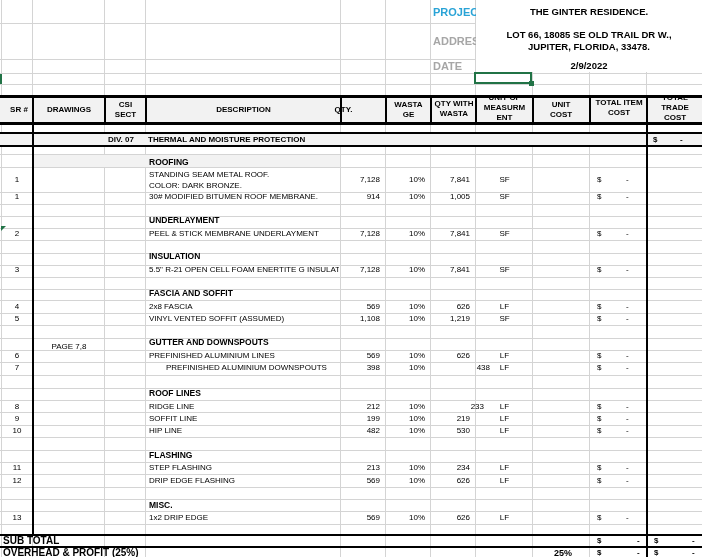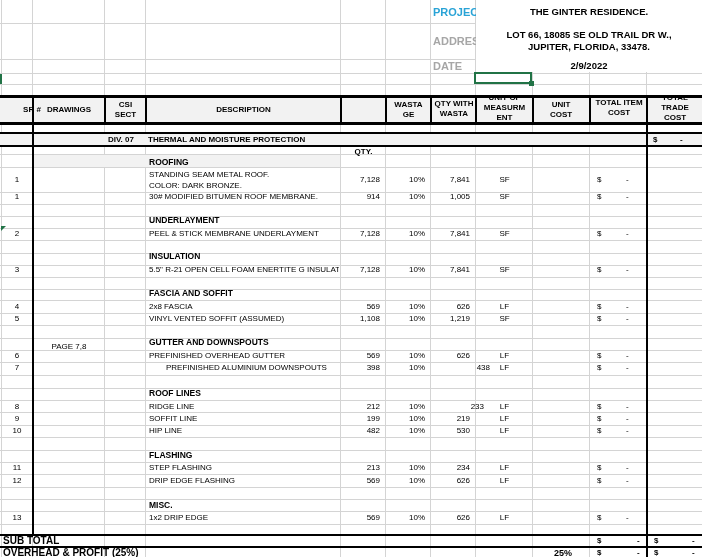--- a/index.html
+++ b/index.html
@@ -96,25 +96,25 @@
 <div class="thick" style="left:104px;top:95px;width:2px;height:30px;"></div>
 <div class="thick" style="left:145px;top:95px;width:2px;height:30px;"></div>
 <div class="thick" style="left:340px;top:95px;width:2px;height:30px;"></div>
 <div class="thick" style="left:385px;top:95px;width:2px;height:30px;"></div>
 <div class="thick" style="left:430px;top:95px;width:2px;height:30px;"></div>
 <div class="thick" style="left:475px;top:95px;width:2px;height:30px;"></div>
 <div class="thick" style="left:532px;top:95px;width:2px;height:30px;"></div>
 <div class="thick" style="left:589px;top:95px;width:2px;height:30px;"></div>
 <div class="thick" style="left:646px;top:95px;width:2px;height:30px;"></div>
 
-<div class="cell hdr" style="left:16px;top:98px;width:32px;height:24px;">SR #</div>
+<div class="cell hdr" style="left:3px;top:98px;width:32px;height:24px;">SR #</div>
 <div class="cell hdr" style="left:34px;top:98px;width:70px;height:24px;">DRAWINGS</div>
 <div class="cell hdr" style="left:108px;top:98px;width:35px;height:24px;white-space:normal;">CSI SECT</div>
 <div class="cell hdr" style="left:147px;top:98px;width:193px;height:24px;">DESCRIPTION</div>
-<div class="cell hdr" style="left:342px;top:98px;width:43px;height:24px;margin-top:42px;">QTY.</div>
+<div class="cell hdr" style="left:322px;top:98px;width:43px;height:24px;">QTY.</div>
 <div class="cell hdr" style="left:389px;top:98px;width:39px;height:24px;white-space:normal;">WASTA GE</div>
 <div class="cell hdr" style="left:434px;top:96px;width:40px;height:26px;white-space:normal;">QTY WITH WASTA</div>
 <div class="cell hdr" style="left:477px;top:94px;width:55px;height:28px;white-space:normal;">UNIT OF MEASURM ENT</div>
 <div class="cell hdr" style="left:540px;top:98px;width:42px;height:24px;white-space:normal;">UNIT COST</div>
 <div class="cell hdr" style="left:594px;top:94px;width:50px;height:28px;white-space:normal;">TOTAL ITEM COST</div>
 <div class="cell hdr" style="left:650px;top:94px;width:50px;height:28px;white-space:normal;">TOTAL TRADE COST</div>
 
 <div class="thick" style="left:0;top:132px;width:702px;height:2px;"></div>
 <div class="thick" style="left:0;top:145px;width:702px;height:2px;"></div>
 <div class="shade" style="left:0;top:134px;width:702px;height:11px;"></div>
@@ -195,21 +195,21 @@
       <div class="cell" style="left: 149px; top: 313px; width: 190px;">VINYL VENTED SOFFIT (ASSUMED)</div>
       <div class="cell r" style="left: 342px; top: 313px; width: 38px;">1,108</div>
       <div class="cell r" style="left: 387px; top: 313px; width: 38px;">10%</div>
       <div class="cell r" style="left: 432px; top: 313px; width: 38px;">1,219</div>
       <div class="cell c" style="left: 477px; top: 313px; width: 55px;">SF</div>
       <div class="cell" style="left: 597px; top: 313px; width: 10px;">$</div>
       <div class="cell" style="left: 626px; top: 313px; width: 10px;">-</div>
     </div>
     <div>
       <div class="cell c" style="left: 3px; top: 350px; width: 28px;">6</div>
-      <div class="cell" style="left: 149px; top: 350px; width: 190px;">PREFINISHED OVERHEAD GUTTER</div>
+      <div class="cell" style="left: 149px; top: 350px; width: 190px;">PREFINISHED ALUMINIUM LINES</div>
       <div class="cell r" style="left: 342px; top: 350px; width: 38px;">569</div>
       <div class="cell r" style="left: 387px; top: 350px; width: 38px;">10%</div>
       <div class="cell r" style="left: 432px; top: 350px; width: 38px;">626</div>
       <div class="cell c" style="left: 477px; top: 350px; width: 55px;">LF</div>
       <div class="cell" style="left: 597px; top: 350px; width: 10px;">$</div>
       <div class="cell" style="left: 626px; top: 350px; width: 10px;">-</div>
     </div>
     <div>
       <div class="cell c" style="left: 3px; top: 362px; width: 28px;">7</div>
       <div class="cell" style="left: 138px; top: 362px; width: 216px; padding-left: 28px;">PREFINISHED ALUMINIUM DOWNSPOUTS</div>

